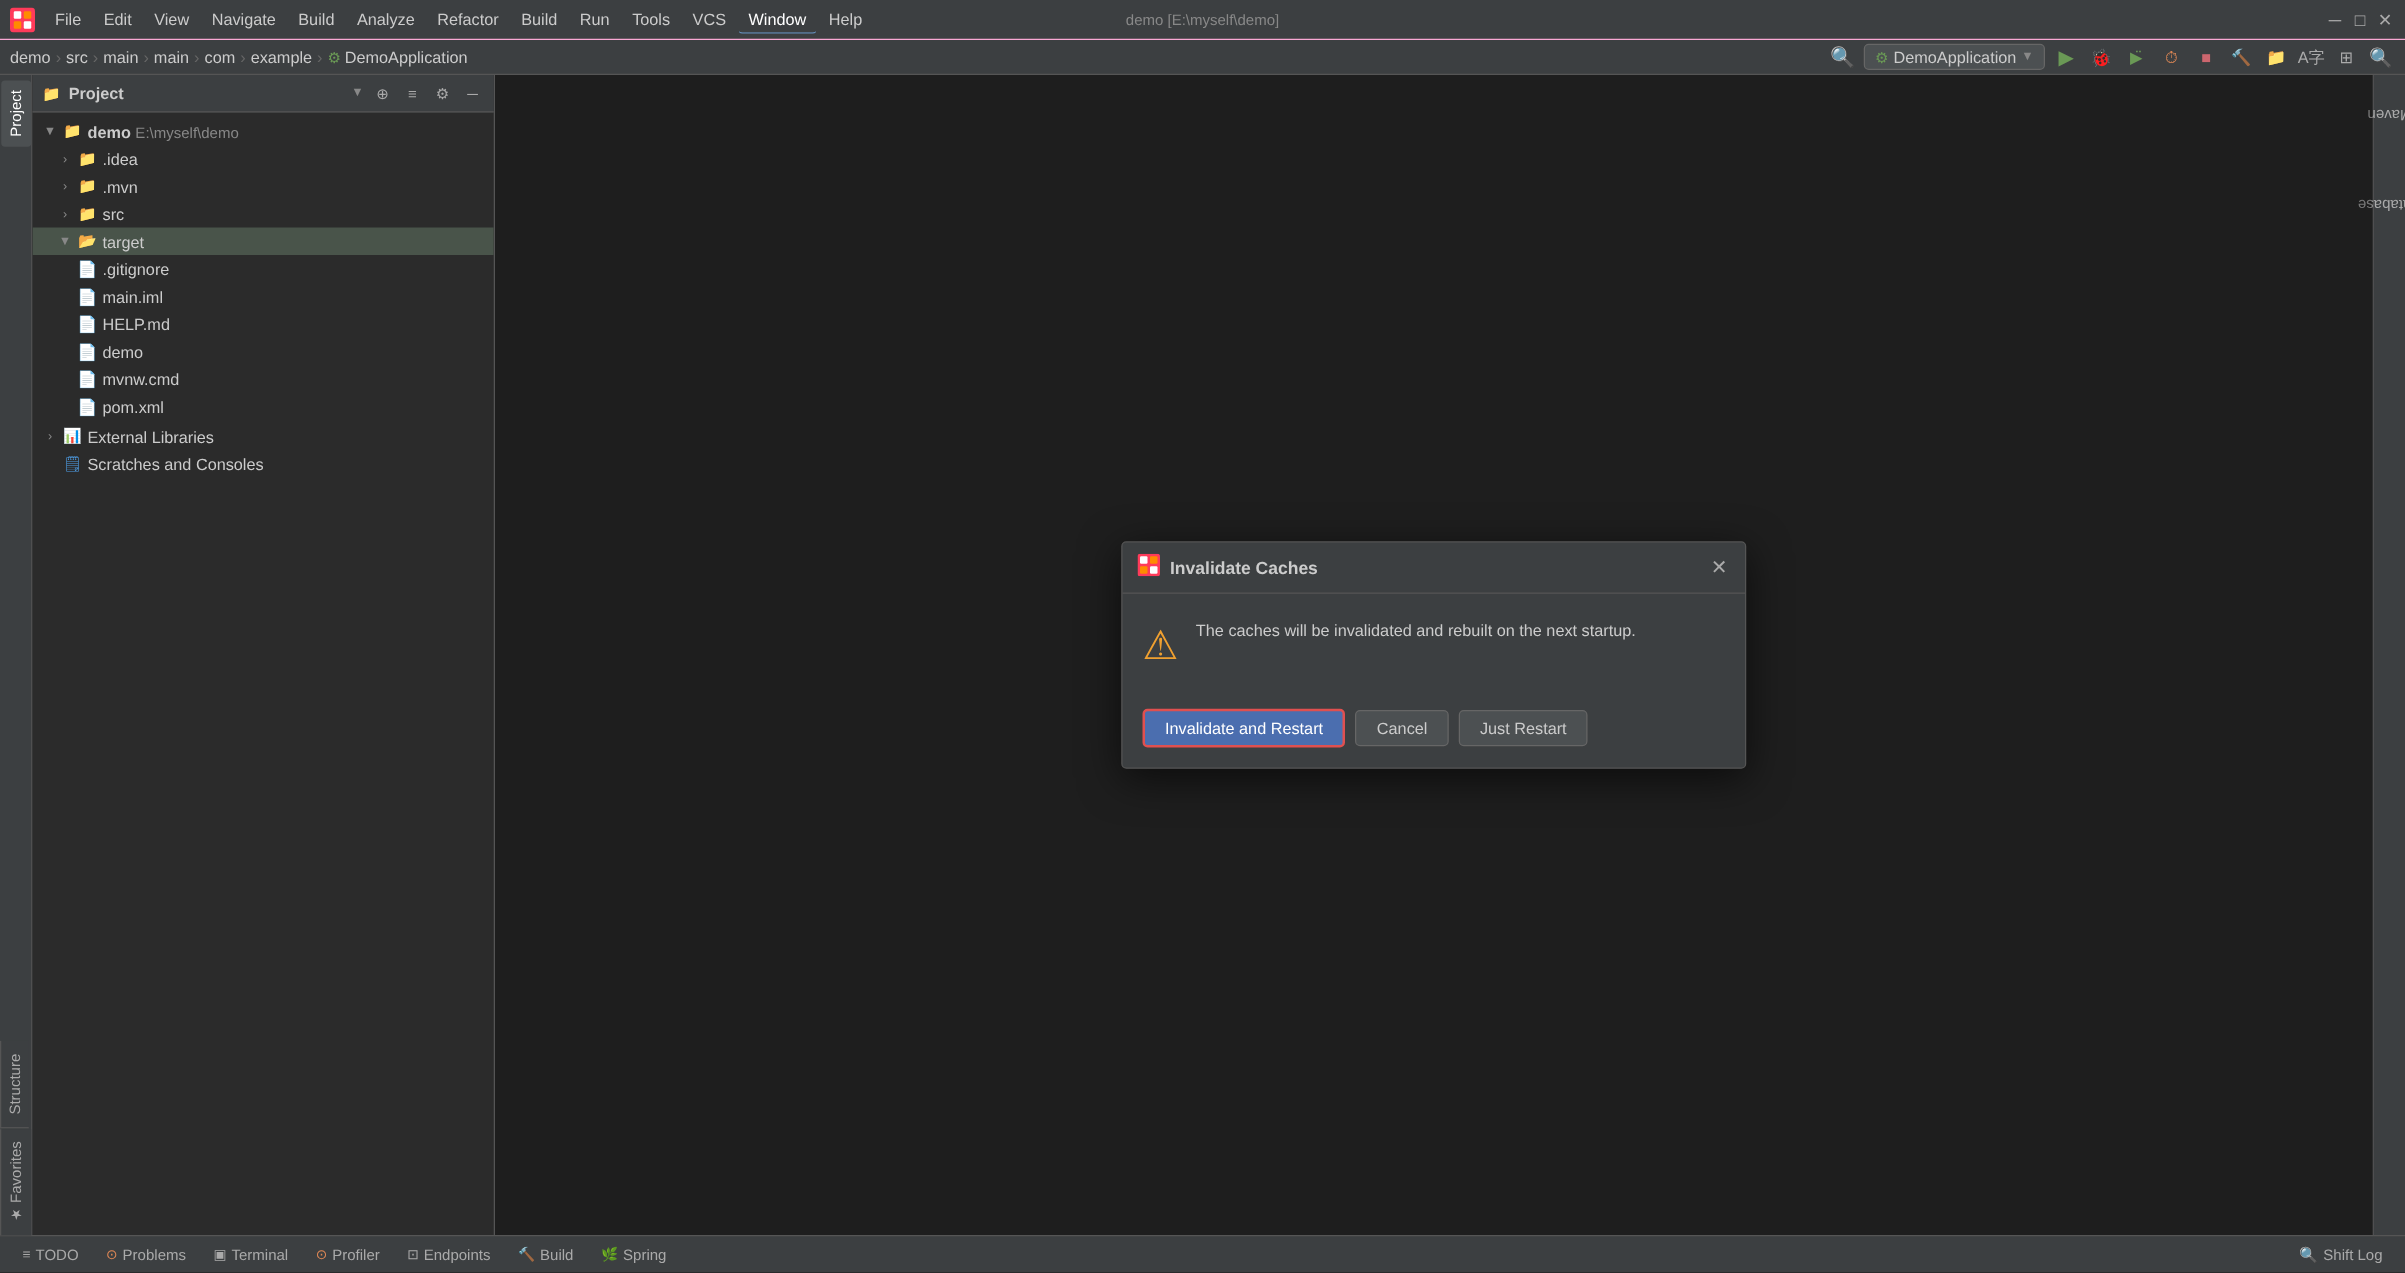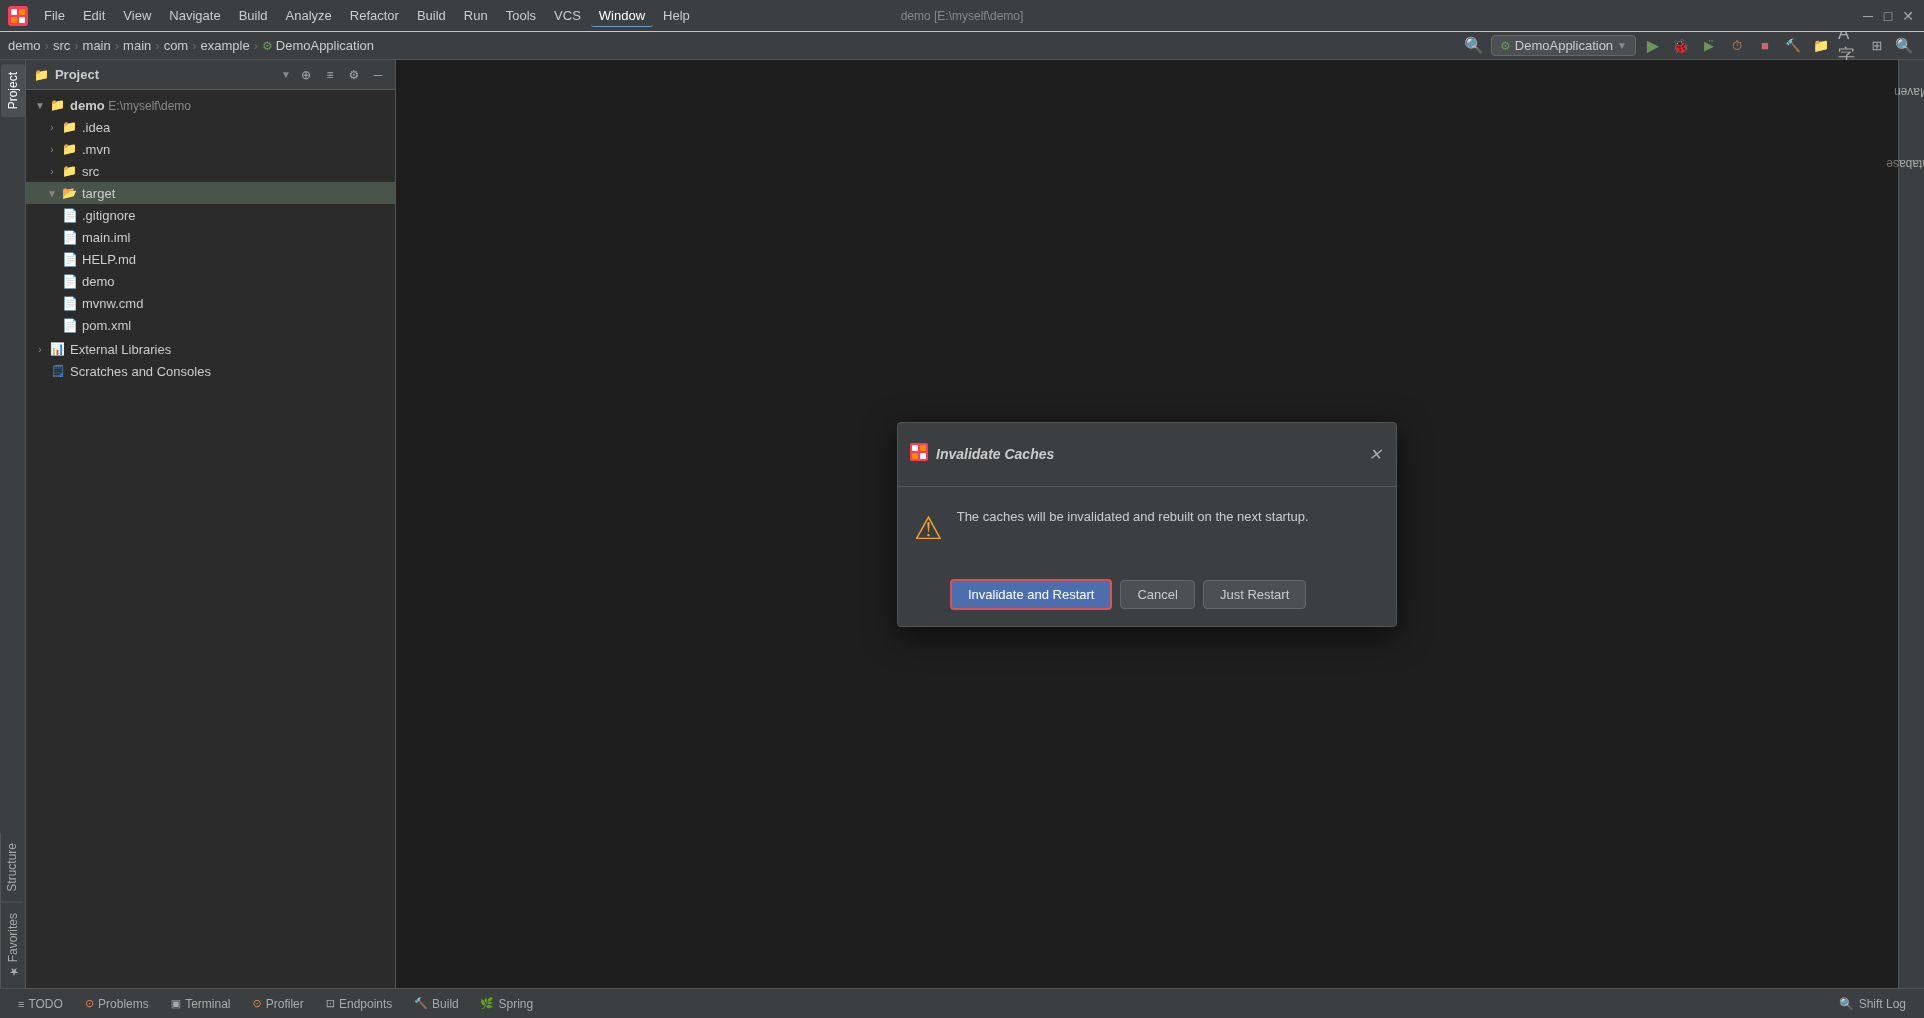--- a/index.html
+++ b/index.html
@@ -288,24 +288,23 @@
     .dialog {
       background: #3c3f41;
       border: 1px solid #555;
       border-radius: 4px;
       width: 500px;
       box-shadow: 0 8px 32px rgba(0,0,0,0.6);
     }
     .dialog-title-bar {
       display: flex;
       align-items: center;
-      padding: 20px 12px;
+      padding: 8px 12px;
       border-bottom: 1px solid #555;
       gap: 8px;
-      font-style: italic;
     }
     .dialog-title-icon {
       font-size: 16px;
     }
     .dialog-title-text {
       flex: 1;
       font-size: 14px;
       font-weight: bold;
       color: #ccc;
     }
@@ -331,21 +330,20 @@
       color: #ccc;
       font-size: 13px;
       line-height: 1.5;
     }
     .dialog-footer {
       display: flex;
       align-items: center;
       justify-content: flex-start;
       padding: 12px 16px 16px;
       gap: 8px;
-      margin-left: 36px;
     }
     .dialog-btn {
       padding: 6px 16px;
       border-radius: 4px;
       border: 1px solid #666;
       background: #4c5052;
       color: #ccc;
       font-size: 13px;
       cursor: pointer;
     }
@@ -449,21 +447,21 @@
       <span style="color:#888; font-size:10px;">▼</span>
     </div>
 
     <span class="toolbar-btn run" style="color:#6a9955;">▶</span>
     <span class="toolbar-btn" style="color:#6b9fd4; font-size:14px;">🐞</span>
     <span class="toolbar-btn" style="color:#6a9955; font-size:13px;">▶̈</span>
     <span class="toolbar-btn" style="color:#e08855; font-size:13px;">⏱</span>
     <span class="toolbar-btn" style="color:#cc666e;">■</span>
     <span class="toolbar-btn" style="color:#c5a836; font-size:13px;">🔨</span>
     <span class="toolbar-btn" style="color:#aaa;">📁</span>
-    <span class="toolbar-btn" style="color:#aaa; font-size:17px;">A字</span>
+    <span class="toolbar-btn" style="color:#aaa; font-size:13px;">A字</span>
     <span class="toolbar-btn" style="color:#aaa;">⊞</span>
     <span class="toolbar-btn" style="color:#aaa; font-size:15px;">🔍</span>
   </div>
 </div>
 
 <div style="display:flex; height: calc(1018px - 32px - 28px - 30px); position: relative;">
 
   <div style="width:26px; background:#3c3f41; border-right:1px solid #555; display:flex; flex-direction:column; align-items:center; padding-top:4px;">
     <div class="vtab" style="color:#fff; background:#4c5052; border-radius:3px; padding:8px 5px;">Project</div>
   </div>

